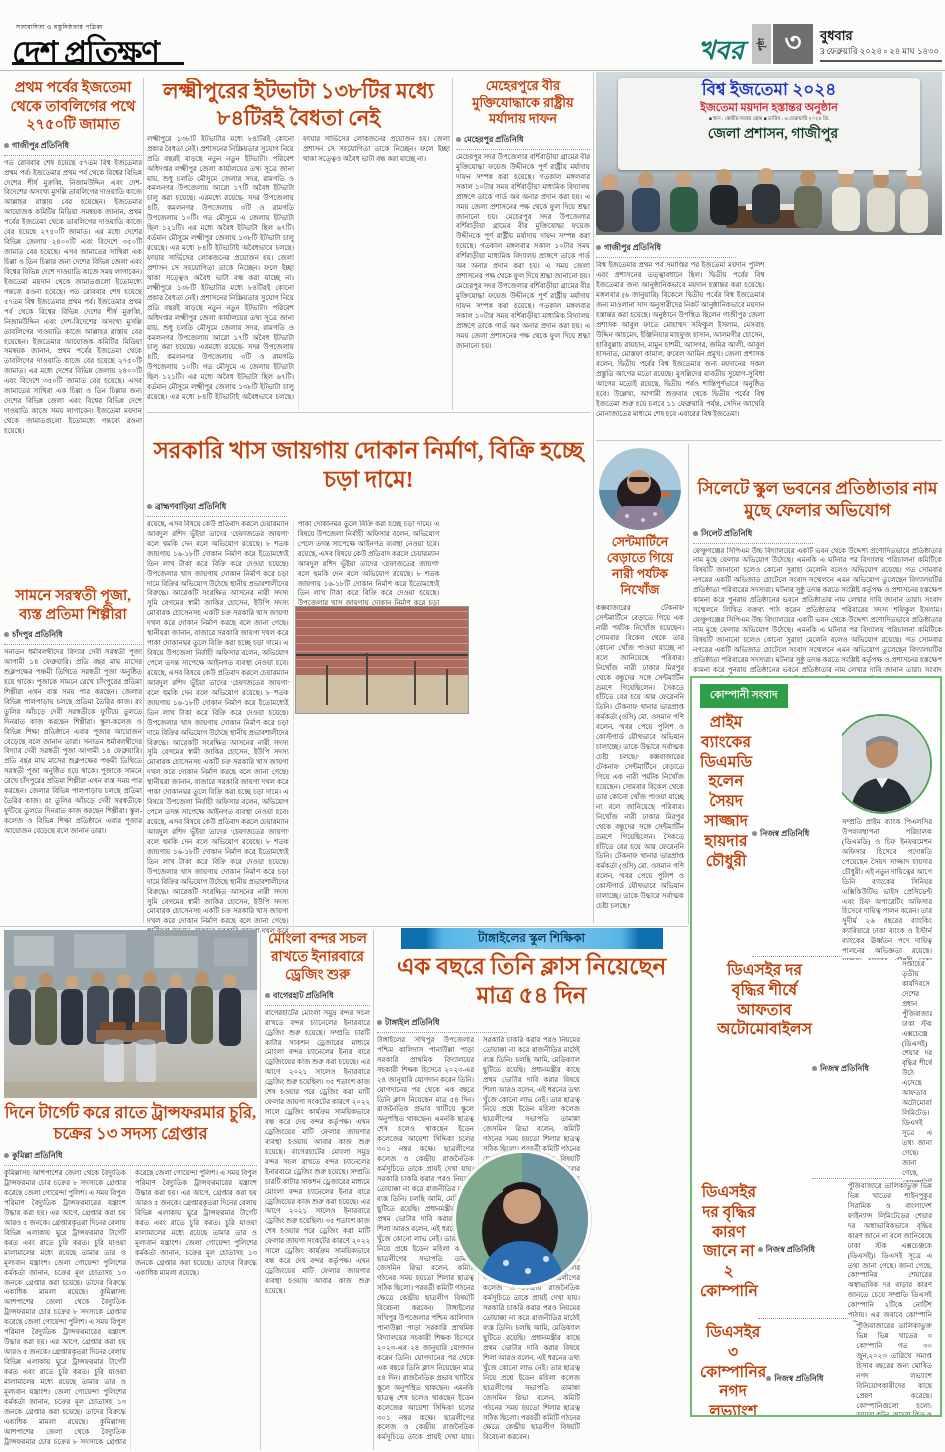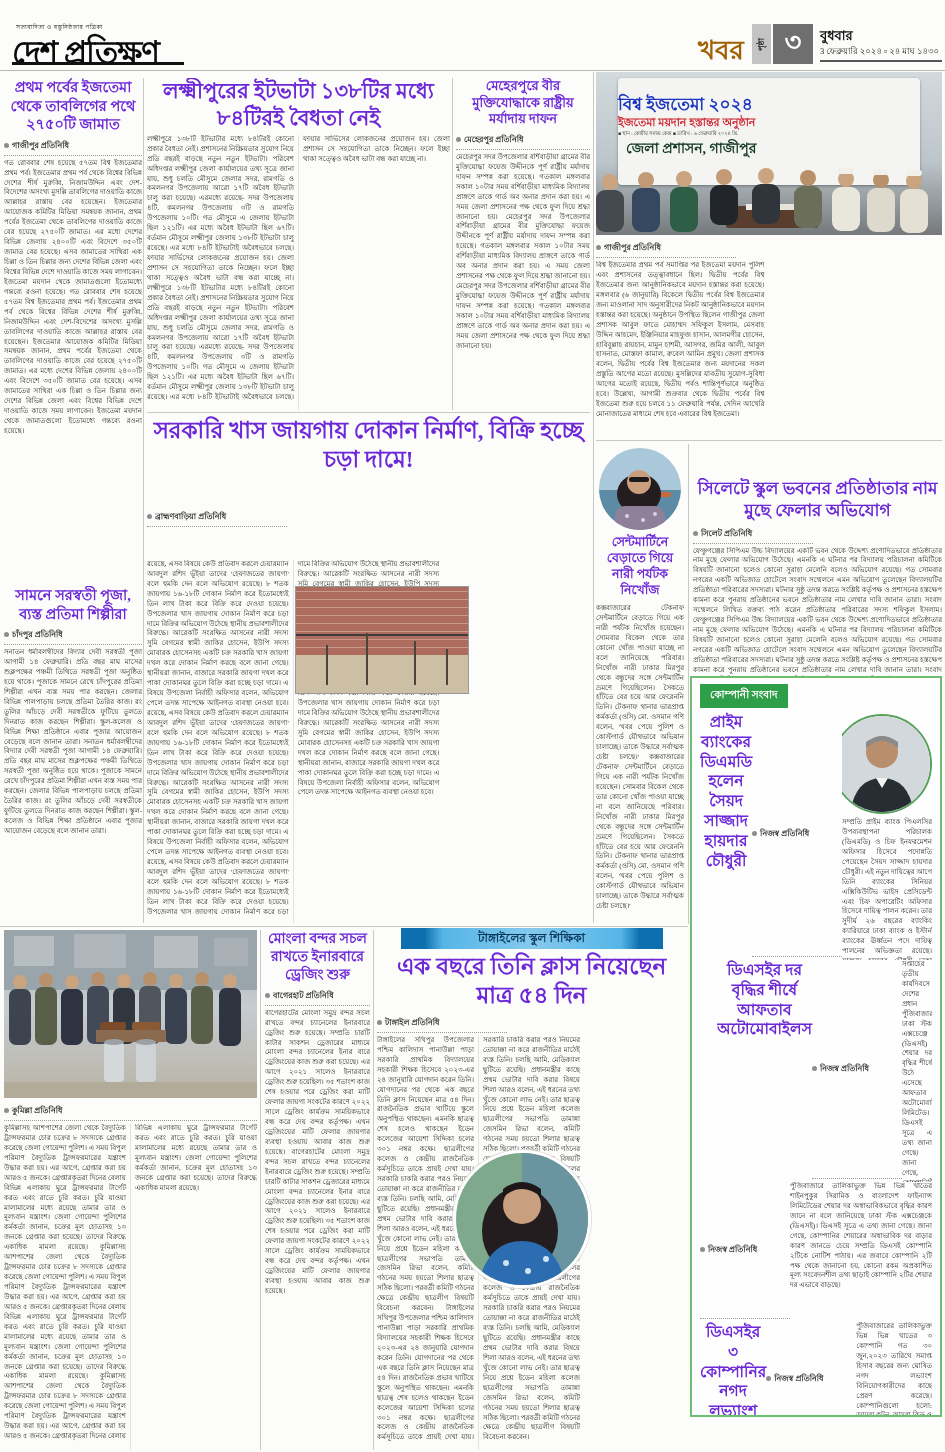--- a/index.html
+++ b/index.html
@@ -2,46 +2,46 @@
 <html><head>
 <meta charset="utf-8">
 <style>
   html,body{margin:0;padding:0;background:#e9e9e6;}
   .page{position:relative;width:945px;height:1452px;margin:0 auto;background:#fcfcfa;overflow:hidden;
         font-family:"Liberation Serif","DejaVu Sans",serif;color:#1c1c1c;}
   
   .tagline{position:absolute;left:16px;top:22px;font-size:6px;color:#222;letter-spacing:.5px;}
   .logo{position:absolute;left:12px;top:28px;font-size:31px;font-weight:bold;color:#0a0a0a;letter-spacing:-1px;}
   .logo-rule{position:absolute;left:12px;top:62px;width:172px;height:3px;background:#111;}
-  .section-label{position:absolute;left:698px;top:30px;font-size:26px;font-weight:bold;color:#a16207;}
+  .section-label{position:absolute;left:698px;top:30px;font-size:26px;font-weight:bold;color:#0f766e;font-style:italic;}
   .page-label-box{position:absolute;left:752px;top:24px;width:19px;height:40px;background:#c3c3c3;display:flex;align-items:center;justify-content:center;}
   .page-label-box span{writing-mode:vertical-rl;transform:rotate(180deg);font-size:8px;color:#222;font-weight:bold;}
   .page-num-box{position:absolute;left:773px;top:24px;width:40px;height:40px;background:#6f6f6f;color:#fff;
                 font-size:26px;font-weight:bold;display:flex;align-items:center;justify-content:center;}
   .day{position:absolute;left:820px;top:26px;font-size:13px;font-weight:bold;color:#111;}
   .date{position:absolute;left:820px;top:45px;font-size:8.5px;color:#222;}
   .date-rule{position:absolute;left:820px;top:60px;width:122px;height:2px;background:#555;}
   .mast-rule{position:absolute;left:0;top:70px;width:945px;height:1px;background:#b9b9b6;}
   
   .art{position:absolute;display:flex;flex-direction:column;overflow:hidden;}
-  .hl{font-weight:bold;color:#6d28d9;text-align:center;line-height:1.28;margin:0 0 3px;}
+  .hl{font-weight:bold;color:#c2410c;text-align:center;line-height:1.28;margin:0 0 3px;}
   .byline{display:flex;align-items:center;gap:3px;font-size:8px;font-weight:bold;color:#333;
           border-bottom:1px dotted #999;padding:2px 0 3px;margin-bottom:3px;flex:0 0 auto;}
   .byline .dot{width:5px;height:5px;border-radius:50%;background:#8d8d8d;flex:0 0 auto;}
   .body{font-size:7px;line-height:1.42;text-align:justify;color:#222;overflow:hidden;flex:1 1 auto;min-height:0;}
   .cols-2{column-count:2;column-gap:9px;column-rule:1px solid #e2e2df;column-fill:auto;}
   .cols-3{column-count:3;column-gap:9px;column-rule:1px solid #e2e2df;column-fill:auto;}
   
   .vrule{position:absolute;width:1px;background:#c9c9c5;}
   .hrule{position:absolute;height:1px;background:#c9c9c5;}
   
   .ph{position:relative;overflow:hidden;flex:0 0 auto;}
   .ijtema-photo{height:163px;background:linear-gradient(180deg,#d3dade 0%,#bcc5ca 55%,#75797c 100%);margin-bottom:4px;}
   .ijtema-banner{position:absolute;left:22px;right:22px;top:6px;height:90px;background:#f4f5f3;border-radius:4px;
-                 box-shadow:0 1px 3px rgba(0,0,0,.35);padding-top:17px;}
+                 box-shadow:0 1px 3px rgba(0,0,0,.35);text-align:center;padding-top:2px;}
   .ib1{font-size:17px;font-weight:bold;color:#1d36c0;line-height:1.2;}
   .ib2{font-size:11px;font-weight:bold;color:#cf2730;line-height:1.3;}
   .ib3{font-size:5px;color:#333;line-height:1.6;}
   .ib4{font-size:14px;font-weight:bold;color:#143a22;line-height:1.5;margin-left:8px;}
   .brick-photo{position:absolute;left:148px;top:170px;width:172px;height:106px;border:1px solid #999;z-index:3;overflow:hidden;}
   .brick-top{position:absolute;inset:0 0 36% 0;background:
       repeating-linear-gradient(0deg,#ad6c5e 0 7px,#c8988c 7px 8px);}
   .brick-bottom{position:absolute;left:0;right:0;bottom:0;height:36%;background:#cdbfa3;}
   .brick-line{position:absolute;left:0;right:0;top:44%;height:2px;background:#3c3c3c;}
   .stick{position:absolute;width:2px;background:#4c4438;bottom:8%;}
@@ -115,21 +115,21 @@
 
   <article class="art" style="left:456px;top:78px;width:134px;height:332px;">
     <h2 class="hl" style="font-size:13px;">মেহেরপুরে বীর মুক্তিযোদ্ধাকে রাষ্ট্রীয় মর্যাদায় দাফন</h2>
     <div class="byline">
         <span class="dot"></span>
         <span>মেহেরপুর প্রতিনিধি</span>
       </div>
     <div class="body">মেহেরপুর সদর উপজেলার বর্শিবাড়ীয়া গ্রামের বীর মুক্তিযোদ্ধা ফয়েজ উদ্দীনকে পূর্ণ রাষ্ট্রীয় মর্যাদায় দাফন সম্পন্ন করা হয়েছে। গতকাল মঙ্গলবার সকাল ১০টার সময় বর্শিবাড়ীয়া মাধ্যমিক বিদ্যালয় প্রাঙ্গণে তাকে গার্ড অব অনার প্রদান করা হয়। এ সময় জেলা প্রশাসনের পক্ষ থেকে ফুল দিয়ে শ্রদ্ধা জানানো হয়। মেহেরপুর সদর উপজেলার বর্শিবাড়ীয়া গ্রামের বীর মুক্তিযোদ্ধা ফয়েজ উদ্দীনকে পূর্ণ রাষ্ট্রীয় মর্যাদায় দাফন সম্পন্ন করা হয়েছে। গতকাল মঙ্গলবার সকাল ১০টার সময় বর্শিবাড়ীয়া মাধ্যমিক বিদ্যালয় প্রাঙ্গণে তাকে গার্ড অব অনার প্রদান করা হয়। এ সময় জেলা প্রশাসনের পক্ষ থেকে ফুল দিয়ে শ্রদ্ধা জানানো হয়। মেহেরপুর সদর উপজেলার বর্শিবাড়ীয়া গ্রামের বীর মুক্তিযোদ্ধা ফয়েজ উদ্দীনকে পূর্ণ রাষ্ট্রীয় মর্যাদায় দাফন সম্পন্ন করা হয়েছে। গতকাল মঙ্গলবার সকাল ১০টার সময় বর্শিবাড়ীয়া মাধ্যমিক বিদ্যালয় প্রাঙ্গণে তাকে গার্ড অব অনার প্রদান করা হয়। এ সময় জেলা প্রশাসনের পক্ষ থেকে ফুল দিয়ে শ্রদ্ধা জানানো হয়।</div>
   </article>
 
-  <article class="art" style="left:147px;top:416px;width:443px;height:507px;gap:30px;">
+  <article class="art" style="left:147px;top:436px;width:443px;height:507px;">
     <h2 class="hl" style="font-size:23px;">সরকারি খাস জায়গায় দোকান নির্মাণ, বিক্রি হচ্ছে চড়া দামে!</h2>
     <div class="byline" style="width:140px;">
         <span class="dot"></span>
         <span>ব্রাহ্মণবাড়িয়া প্রতিনিধি</span>
       </div>
     <div class="body cols-3">রয়েছে, এসব বিষয়ে কেউ প্রতিবাদ করলে চেয়ারম্যান আবদুল রশিদ ভূঁইয়া তাদের 'হেফাজতের জায়গা' বলে হুমকি দেন বলে অভিযোগ রয়েছে। ৮ শতক জায়গায় ১৬-১৮টি দোকান নির্মাণ করে ইতোমধ্যেই তিন লাখ টাকা করে বিক্রি করে দেওয়া হয়েছে। উপজেলার খাস জায়গায় দোকান নির্মাণ করে চড়া দামে বিক্রির অভিযোগ উঠেছে স্থানীয় প্রভাবশালীদের বিরুদ্ধে। আরেকটি সংরক্ষিত আসনের নারী সদস্য সুমি বেগমের স্বামী জাকির হোসেন, ইউপি সদস্য মোবারক হোসেনসহ একটি চক্র সরকারি খাস জায়গা দখল করে দোকান নির্মাণ করছে বলে জানা গেছে। স্থানীয়রা জানান, বাজারে সরকারি জায়গা দখল করে পাকা দোকানঘর তুলে বিক্রি করা হচ্ছে চড়া দামে। এ বিষয়ে উপজেলা নির্বাহী অফিসার বলেন, অভিযোগ পেলে তদন্ত সাপেক্ষে আইনগত ব্যবস্থা নেওয়া হবে। রয়েছে, এসব বিষয়ে কেউ প্রতিবাদ করলে চেয়ারম্যান আবদুল রশিদ ভূঁইয়া তাদের 'হেফাজতের জায়গা' বলে হুমকি দেন বলে অভিযোগ রয়েছে। ৮ শতক জায়গায় ১৬-১৮টি দোকান নির্মাণ করে ইতোমধ্যেই তিন লাখ টাকা করে বিক্রি করে দেওয়া হয়েছে। উপজেলার খাস জায়গায় দোকান নির্মাণ করে চড়া দামে বিক্রির অভিযোগ উঠেছে স্থানীয় প্রভাবশালীদের বিরুদ্ধে। আরেকটি সংরক্ষিত আসনের নারী সদস্য সুমি বেগমের স্বামী জাকির হোসেন, ইউপি সদস্য মোবারক হোসেনসহ একটি চক্র সরকারি খাস জায়গা দখল করে দোকান নির্মাণ করছে বলে জানা গেছে। স্থানীয়রা জানান, বাজারে সরকারি জায়গা দখল করে পাকা দোকানঘর তুলে বিক্রি করা হচ্ছে চড়া দামে। এ বিষয়ে উপজেলা নির্বাহী অফিসার বলেন, অভিযোগ পেলে তদন্ত সাপেক্ষে আইনগত ব্যবস্থা নেওয়া হবে। রয়েছে, এসব বিষয়ে কেউ প্রতিবাদ করলে চেয়ারম্যান আবদুল রশিদ ভূঁইয়া তাদের 'হেফাজতের জায়গা' বলে হুমকি দেন বলে অভিযোগ রয়েছে। ৮ শতক জায়গায় ১৬-১৮টি দোকান নির্মাণ করে ইতোমধ্যেই তিন লাখ টাকা করে বিক্রি করে দেওয়া হয়েছে। উপজেলার খাস জায়গায় দোকান নির্মাণ করে চড়া দামে বিক্রির অভিযোগ উঠেছে স্থানীয় প্রভাবশালীদের বিরুদ্ধে। আরেকটি সংরক্ষিত আসনের নারী সদস্য সুমি বেগমের স্বামী জাকির হোসেন, ইউপি সদস্য মোবারক হোসেনসহ একটি চক্র সরকারি খাস জায়গা দখল করে দোকান নির্মাণ করছে বলে জানা গেছে। স্থানীয়রা জানান, বাজারে সরকারি জায়গা দখল করে পাকা দোকানঘর তুলে বিক্রি করা হচ্ছে চড়া দামে। এ বিষয়ে উপজেলা নির্বাহী অফিসার বলেন, অভিযোগ পেলে তদন্ত সাপেক্ষে আইনগত ব্যবস্থা নেওয়া হবে। রয়েছে, এসব বিষয়ে কেউ প্রতিবাদ করলে চেয়ারম্যান আবদুল রশিদ ভূঁইয়া তাদের 'হেফাজতের জায়গা' বলে হুমকি দেন বলে অভিযোগ রয়েছে। ৮ শতক জায়গায় ১৬-১৮টি দোকান নির্মাণ করে ইতোমধ্যেই তিন লাখ টাকা করে বিক্রি করে দেওয়া হয়েছে। উপজেলার খাস জায়গায় দোকান নির্মাণ করে চড়া দামে বিক্রির অভিযোগ উঠেছে স্থানীয় প্রভাবশালীদের বিরুদ্ধে। আরেকটি সংরক্ষিত আসনের নারী সদস্য সুমি বেগমের স্বামী জাকির হোসেন, ইউপি সদস্য মোবারক হোসেনসহ একটি চক্র সরকারি খাস জায়গা দখল করে দোকান নির্মাণ করছে বলে জানা গেছে। স্থানীয়রা জানান, বাজারে সরকারি জায়গা দখল করে পাকা দোকানঘর তুলে বিক্রি করা হচ্ছে চড়া দামে। এ বিষয়ে উপজেলা নির্বাহী অফিসার বলেন, অভিযোগ পেলে তদন্ত সাপেক্ষে আইনগত ব্যবস্থা নেওয়া হবে।</div>
     <div class="brick-photo">
       <div class="brick-top"></div>
       <div class="brick-bottom"></div>
       <div class="brick-line"></div>
@@ -236,20 +236,21 @@
     <article class="gart" style="height:222px;margin-left:17px;">
       <h2 class="hl" style="font-size:15.5px;">ডিএসইর দর বৃদ্ধির শীর্ষে আফতাব অটোমোবাইলস</h2>
       <div class="byline" style="width:90px;">
           <span class="dot"></span>
           <span>নিজস্ব প্রতিনিধি</span>
         </div>
       <div class="body">সপ্তাহের তৃতীয় কার্যদিবসে দেশের প্রধান পুঁজিবাজার ঢাকা স্টক এক্সচেঞ্জে (ডিএসই) শেয়ার দর বৃদ্ধির শীর্ষে উঠে এসেছে আফতাব অটোমোবাইলস লিমিটেড। ডিএসই সূত্রে এ তথ্য জানা গেছে। জানা গেছে, কোম্পানিটির শেয়ার দর বৃদ্ধি পেয়েছে ১০ শতাংশ। কোম্পানিটি ৩ হাজার ১০৭ বারে ৪৫ লাখ ৪০ হাজার ৯১১ টি শেয়ার লেনদেন করেছে। যার বাজার মূল্য ২২ কোটি ২৮ লাখ টাকা। তালিকায় ২য় স্থানে থাকা সেন্ট্রাল ফার্মার দর বৃদ্ধি পেয়েছে ১০ শতাংশ। কোম্পানিটি ২১ বারে ১৫৮ টি শেয়ার লেনদেন করেছে। যার বাজার মূল্য ৩০ হাজার টাকা। তালিকার ৩য় স্থানে থাকা ফু-ওয়াং সিরামিকের শেয়ার দর বৃদ্ধি পেয়েছে ৯ দশমিক ৯৬ শতাংশ। কোম্পানিটি ১ হাজার ৬৯৫ বারে ২ কোটি ৮৭ লাখ ৫৪ হাজার ১৮ টি শেয়ার লেনদেন করেছে। যার বাজার মূল্য ৮৩ কোটি ৪৯ লাখ টাকা। তালিকায় থাকা অন্যান্য কোম্পানিগুলোর মধ্যে এমারেল্ড অয়েলের ৯.৮৮ শতাংশ, সিকদার ইন্স্যুরেন্সের ৯.৮৭ শতাংশ, এস আলম কোল্ড রোল্ড স্টিলসের ৯.৬৫ শতাংশ, শাইনপুকুর সিরামিকসের ৯.৫২ শতাংশ, নাভানা সিএনজির ৯.৩৯ শতাংশ, জেমিনি সি ফুডের ৮.৭৫ শতাংশ এবং অলিম্পিক এক্সেসরিজের ৮.২৯ শতাংশ শেয়ার দর বেড়েছে।</div>
     </article>
 
     <article class="gart" style="height:140px;">
+      <h2 class="hl" style="font-size:15.5px;">ডিএসইর দর বৃদ্ধির কারণ জানে না ২ কোম্পানি</h2>
       <div class="byline" style="width:90px;">
           <span class="dot"></span>
           <span>নিজস্ব প্রতিনিধি</span>
         </div>
       <div class="body">পুঁজিবাজারে তালিকাভুক্ত ভিন্ন ভিন্ন খাতের শাইনপুকুর সিরামিক ও বাংলাদেশ ফাইন্যান্স লিমিটেডের শেয়ার দর অস্বাভাবিকভাবে বৃদ্ধির কারণ জানে না বলে জানিয়েছে ঢাকা স্টক এক্সচেঞ্জকে (ডিএসই)। ডিএসই সূত্রে এ তথ্য জানা গেছে। জানা গেছে, কোম্পানির শেয়ারের অস্বাভাবিক দর বাড়ার কারণ জানতে চেয়ে সম্প্রতি ডিএসই কোম্পানি ২টিকে নোটিশ পাঠায়। এর জবাবে কোম্পানি ২টি পক্ষ থেকে জানানো হয়, কোনো রকম অপ্রকাশিত মূল্য সংবেদনশীল তথ্য ছাড়াই কোম্পানি ২টির শেয়ার দর এভাবে বাড়ছে।</div>
     </article>
 
     <article class="gart" style="height:118px;">
       <h2 class="hl" style="font-size:15.5px;">ডিএসইর ৩ কোম্পানির নগদ লভ্যাংশ প্রেরণ</h2>
       <div class="byline" style="width:90px;">
@@ -291,20 +292,21 @@
         <rect x="92" y="100" width="70" height="12" fill="#8a6b4f"></rect>
         <rect x="100" y="112" width="20" height="40" rx="4" fill="#d5d8da"></rect>
           <rect x="132" y="112" width="20" height="40" rx="4" fill="#cfd3d5"></rect>
         <ellipse cx="110" cy="112" rx="10" ry="3" fill="#9aa0a4"></ellipse>
           <ellipse cx="142" cy="112" rx="10" ry="3" fill="#9aa0a4"></ellipse>
         <rect x="96" y="92" width="26" height="8" rx="2" fill="#7a4a2a"></rect>
           <rect x="128" y="92" width="28" height="8" rx="2" fill="#8a5a34"></rect>
         <rect x="0" y="152" width="253" height="16" fill="#b3ab9a"></rect>
       </svg>
     </div>
+    <h2 class="hl" style="font-size:16.5px;">দিনে টার্গেট করে রাতে ট্রান্সফরমার চুরি, চক্রের ১৩ সদস্য গ্রেপ্তার</h2>
     <div class="byline">
         <span class="dot"></span>
         <span>কুমিল্লা প্রতিনিধি</span>
       </div>
     <div class="body cols-2">কুমিল্লাসহ আশপাশের জেলা থেকে বৈদ্যুতিক ট্রান্সফরমার চোর চক্রের ৮ সদস্যকে গ্রেপ্তার করেছে জেলা গোয়েন্দা পুলিশ। এ সময় বিপুল পরিমাণ বৈদ্যুতিক ট্রান্সফরমারের যন্ত্রাংশ উদ্ধার করা হয়। এর আগে, গ্রেপ্তার করা হয় আরও ৫ জনকে। গ্রেপ্তারকৃতরা দিনের বেলায় বিভিন্ন এলাকায় ঘুরে ট্রান্সফরমার টার্গেট করত এবং রাতে চুরি করত। চুরি যাওয়া মালামালের মধ্যে রয়েছে তামার তার ও মূল্যবান যন্ত্রাংশ। জেলা গোয়েন্দা পুলিশের কর্মকর্তা জানান, চক্রের মূল হোতাসহ ১৩ জনকে গ্রেপ্তার করা হয়েছে। তাদের বিরুদ্ধে একাধিক মামলা রয়েছে। কুমিল্লাসহ আশপাশের জেলা থেকে বৈদ্যুতিক ট্রান্সফরমার চোর চক্রের ৮ সদস্যকে গ্রেপ্তার করেছে জেলা গোয়েন্দা পুলিশ। এ সময় বিপুল পরিমাণ বৈদ্যুতিক ট্রান্সফরমারের যন্ত্রাংশ উদ্ধার করা হয়। এর আগে, গ্রেপ্তার করা হয় আরও ৫ জনকে। গ্রেপ্তারকৃতরা দিনের বেলায় বিভিন্ন এলাকায় ঘুরে ট্রান্সফরমার টার্গেট করত এবং রাতে চুরি করত। চুরি যাওয়া মালামালের মধ্যে রয়েছে তামার তার ও মূল্যবান যন্ত্রাংশ। জেলা গোয়েন্দা পুলিশের কর্মকর্তা জানান, চক্রের মূল হোতাসহ ১৩ জনকে গ্রেপ্তার করা হয়েছে। তাদের বিরুদ্ধে একাধিক মামলা রয়েছে। কুমিল্লাসহ আশপাশের জেলা থেকে বৈদ্যুতিক ট্রান্সফরমার চোর চক্রের ৮ সদস্যকে গ্রেপ্তার করেছে জেলা গোয়েন্দা পুলিশ। এ সময় বিপুল পরিমাণ বৈদ্যুতিক ট্রান্সফরমারের যন্ত্রাংশ উদ্ধার করা হয়। এর আগে, গ্রেপ্তার করা হয় আরও ৫ জনকে। গ্রেপ্তারকৃতরা দিনের বেলায় বিভিন্ন এলাকায় ঘুরে ট্রান্সফরমার টার্গেট করত এবং রাতে চুরি করত। চুরি যাওয়া মালামালের মধ্যে রয়েছে তামার তার ও মূল্যবান যন্ত্রাংশ। জেলা গোয়েন্দা পুলিশের কর্মকর্তা জানান, চক্রের মূল হোতাসহ ১৩ জনকে গ্রেপ্তার করা হয়েছে। তাদের বিরুদ্ধে একাধিক মামলা রয়েছে।</div>
   </article>
 
   <article class="art" style="left:265px;top:930px;width:105px;height:520px;">
     <h2 class="hl" style="font-size:14px;">মোংলা বন্দর সচল রাখতে ইনারবারে ড্রেজিং শুরু</h2>
     <div class="byline">

